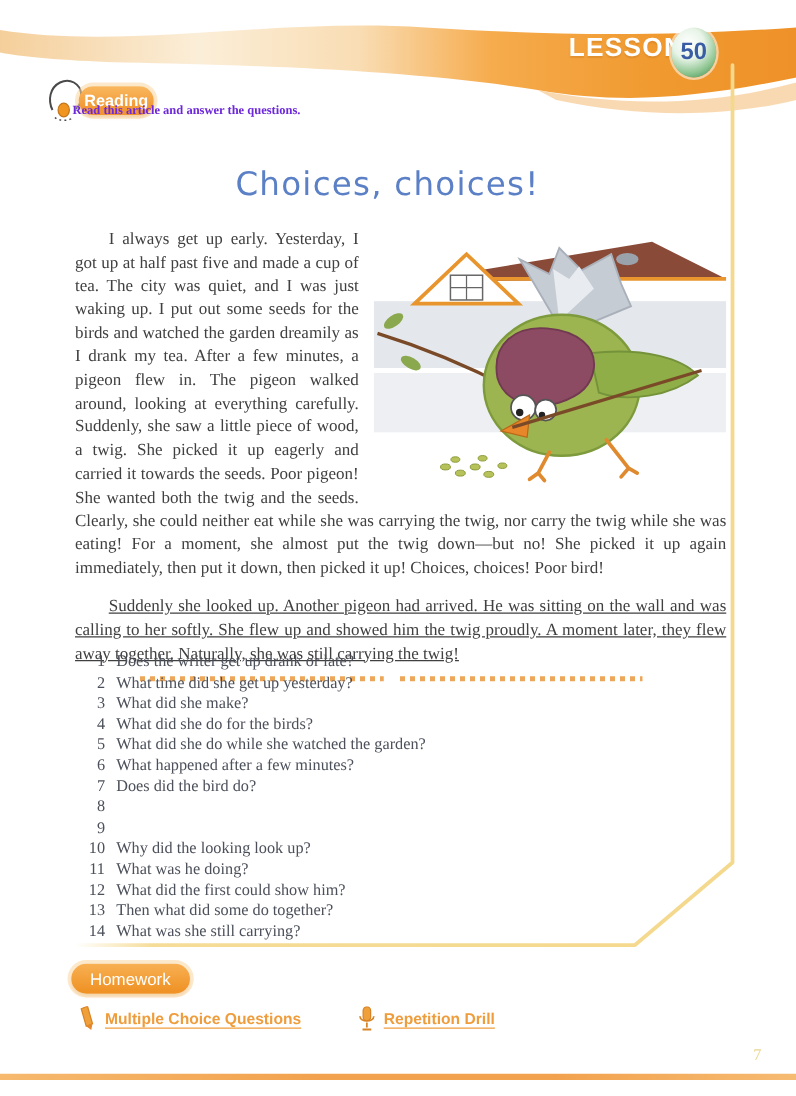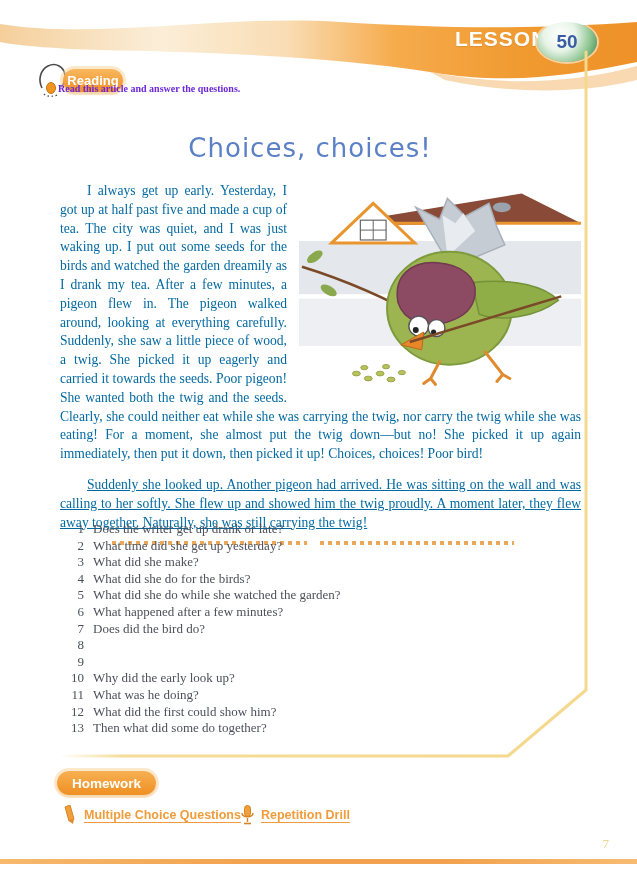--- a/index.html
+++ b/index.html
@@ -4,21 +4,21 @@
 <style>
   html,body{margin:0;padding:0;background:#ffffff;}
   .page{position:relative;width:637px;height:877px;background:#ffffff;overflow:hidden;
         font-family:"Liberation Serif", serif;}
 
   
   .banner{position:absolute;top:0;left:0;width:637px;height:95px;}
   .lesson-label{position:absolute;top:27px;left:455px;width:80px;
     font-family:"Liberation Sans", sans-serif;font-weight:bold;font-size:21px;
     color:#ffffff;letter-spacing:1px;text-shadow:0 1px 1px rgba(200,120,30,.4);}
-  .lesson-circle{position:absolute;top:22px;left:537px;width:60px;height:40px;border-radius:50%;
+  .lesson-circle{position:absolute;top:22px;left:537px;width:36px;height:40px;border-radius:50%;
     background:radial-gradient(circle at 38% 32%, #ffffff 0%, #e8f4e8 35%, #8cc48f 68%, #2f7d49 100%);
     box-shadow:0 0 0 2px rgba(255,255,255,.55);display:flex;align-items:center;justify-content:center;}
   .lesson-circle span{font-family:"Liberation Sans", sans-serif;font-weight:bold;
     font-size:19px;color:#3a5ca5;}
 
   
   .reading-badge{position:absolute;top:69px;left:63px;width:60px;height:23px;border-radius:12px;
     background:linear-gradient(180deg,#f9b85e 0%,#f19431 85%);
     box-shadow:0 0 0 3px rgba(250,214,160,.55), 0 2px 2px rgba(200,130,40,.35);
     display:flex;align-items:center;justify-content:center;}
@@ -28,43 +28,43 @@
 
   .instruction{position:absolute;top:83px;left:58px;font-weight:bold;font-size:10px;
     color:#6d28d9;}
 
   
   .article-title{position:absolute;top:133px;left:0;width:620px;text-align:center;
     font-family:"DejaVu Sans", sans-serif;font-weight:normal;font-size:26px;
     color:#5b80c6;letter-spacing:1px;}
   .article{position:absolute;top:182px;left:60px;width:521px;}
   .illus{float:right;width:282px;height:206px;margin:0 0 6px 12px;}
-  .para{margin:0;text-indent:27px;font-size:13.6px;line-height:18.8px;color:#0369a1;
+  .para{margin:0;text-indent:27px;font-size:13.6px;line-height:18.8px;color:#404040;
     text-align:justify;}
   .para + .para{margin-top:12px;text-decoration:underline;}
   .dots{margin:9px 0 0 52px;width:402px;height:4px;display:flex;gap:13px;}
   .dots span{flex:1;height:4px;
     background:repeating-linear-gradient(90deg,#eca75b 0 4px,transparent 4px 8px);}
 
   
   .questions{position:absolute;top:521px;left:60px;width:505px;}
   .q-row{display:flex;font-size:13px;line-height:16.6px;color:#4c505a;}
   .q-num{width:24px;text-align:right;margin-right:9px;flex:none;}
 
   
   .content-border{position:absolute;top:0;left:0;width:637px;height:877px;pointer-events:none;}
 
   
   .homework-badge{position:absolute;top:771px;left:57px;height:24px;padding:0 15px;border-radius:13px;
     background:linear-gradient(180deg,#f8b053 0%,#ef9327 90%);
     box-shadow:0 0 0 3px rgba(250,214,160,.55), 0 2px 2px rgba(200,130,40,.3);
     display:flex;align-items:center;}
-  .homework-badge span{font-family:"Liberation Sans", sans-serif;font-weight:bold;
+  .homework-badge span{font-family:"Liberation Sans", sans-serif;font-weight:normal;
     font-size:13.5px;color:#ffffff;}
-  .hw-items{position:absolute;top:805px;left:62px;display:flex;align-items:center;}
+  .hw-items{position:absolute;top:805px;left:62px;display:flex;gap:46px;align-items:center;}
   .hw-item{display:flex;align-items:center;gap:7px;}
   .hw-item .lbl{font-family:"Liberation Sans", sans-serif;font-weight:bold;font-size:12.5px;
     color:#ef9d3c;text-decoration:underline;text-underline-offset:3px;}
 
   .page-number{position:absolute;right:28px;bottom:25px;font-size:13px;color:#e9d792;}
   .bottom-strip{position:absolute;left:0;bottom:13px;width:637px;height:5px;
     background:linear-gradient(90deg,#f6b96e,#f2a24e 40%,#f2a24e 70%,#f6bb72);}
 </style>
 </head>
 <body>
@@ -192,33 +192,37 @@
         <span>Does did the bird do?</span>
       </div>
       <div class="q-row">
         <span class="q-num">8</span>
       </div>
       <div class="q-row">
         <span class="q-num">9</span>
       </div>
       <div class="q-row">
         <span class="q-num">10</span>
-        <span>Why did the early look up?</span>
+        <span>Why did the looking look up?</span>
       </div>
       <div class="q-row">
         <span class="q-num">11</span>
         <span>What was he doing?</span>
       </div>
       <div class="q-row">
         <span class="q-num">12</span>
         <span>What did the first could show him?</span>
       </div>
       <div class="q-row">
         <span class="q-num">13</span>
         <span>Then what did some do together?</span>
+      </div>
+      <div class="q-row">
+        <span class="q-num">14</span>
+        <span>What was she still carrying?</span>
       </div>
     </div>
 
   <svg class="content-border" viewBox="0 0 637 877">
     <defs>
       <linearGradient id="fadeL" x1="0" y1="0" x2="1" y2="0">
         <stop offset="0" stop-color="#f4d88c" stop-opacity="0"></stop>
         <stop offset="0.12" stop-color="#f4d88c" stop-opacity="0.9"></stop>
         <stop offset="1" stop-color="#f4d88c"></stop>
       </linearGradient>

